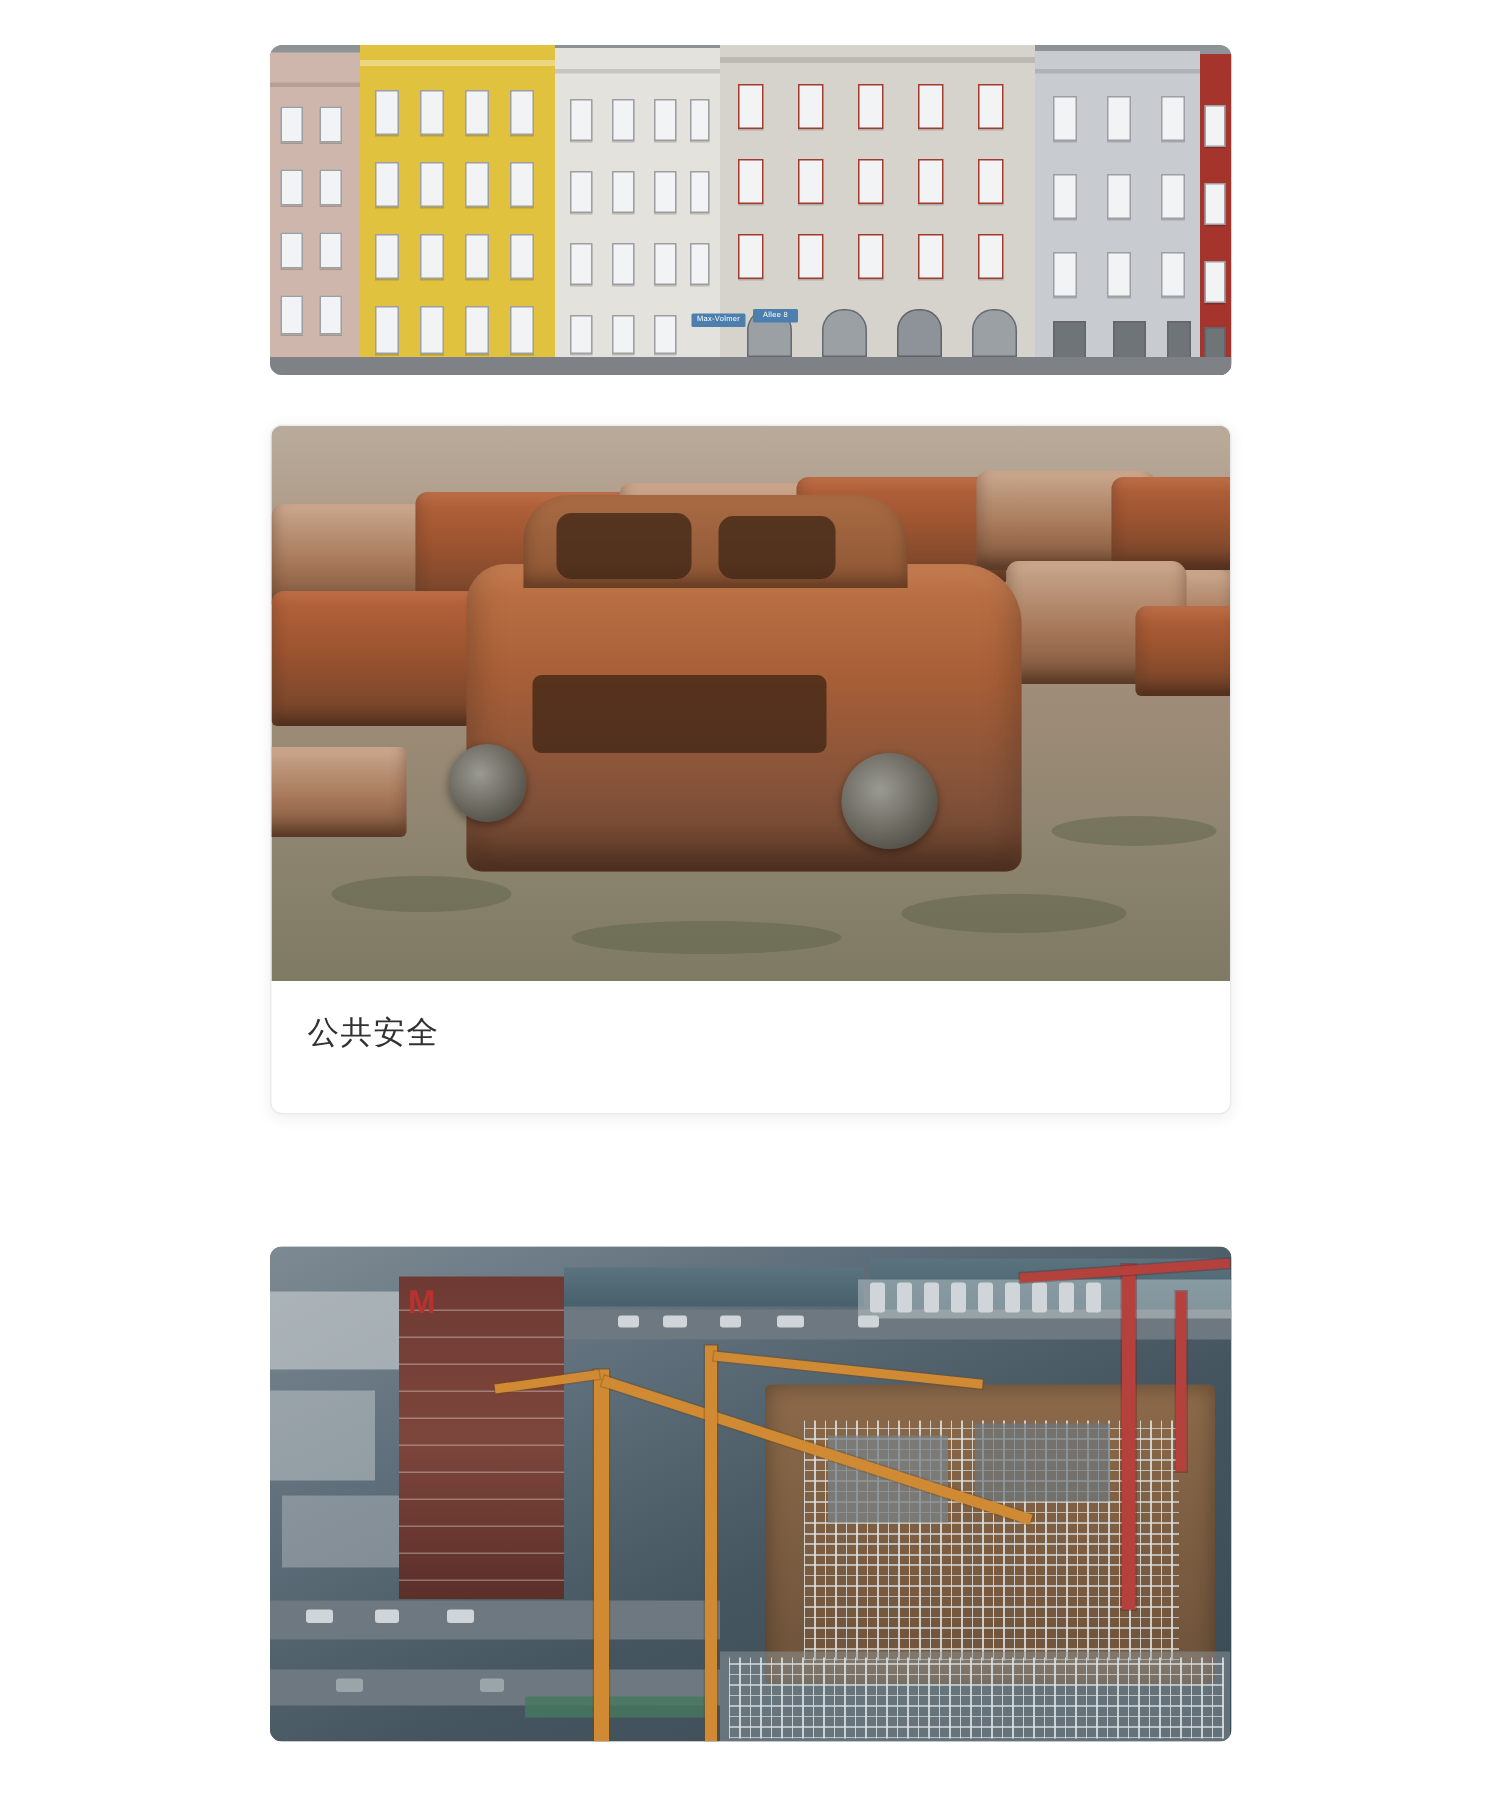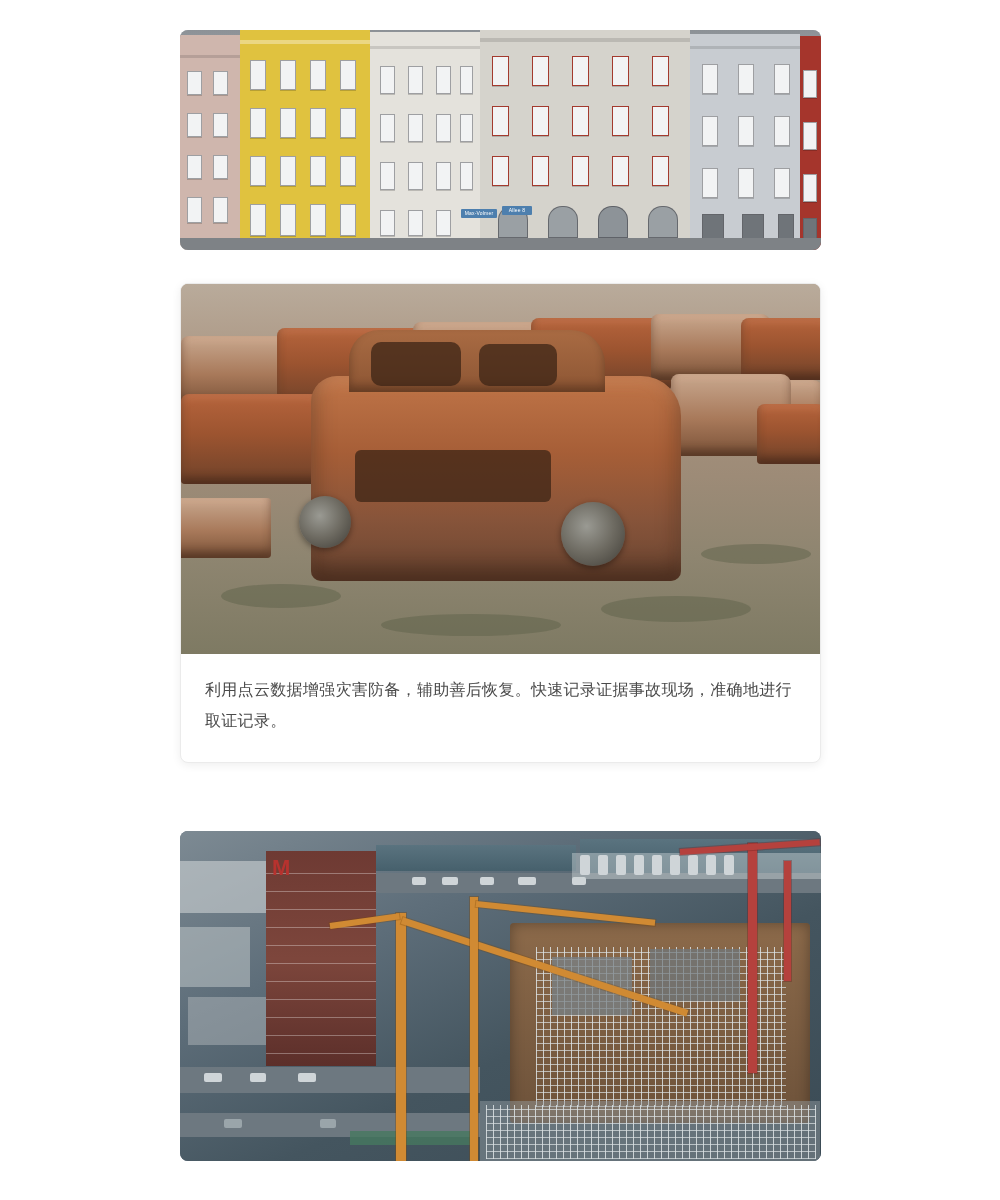--- a/index.html
+++ b/index.html
@@ -352,21 +352,21 @@
         </div>
 
         <div class="ground-debris" style="left:40px; top:300px; width:120px; height:24px;"></div>
         <div class="ground-debris" style="left:200px; top:330px; width:180px; height:22px;"></div>
         <div class="ground-debris" style="left:420px; top:312px; width:150px; height:26px;"></div>
         <div class="ground-debris" style="left:520px; top:260px; width:110px; height:20px;"></div>
         <div class="rust pale" style="left:-20px; top:214px; width:110px; height:60px; border-radius:4px;"></div>
       </div>
 
       <div class="card-body">
-        <div class="card-desc">利用点云数据增强灾害防备，辅助善后恢复。快速记录证据事故现场，准确地进行取证记录。</div>
+        <div class="card-title">公共安全</div>
       </div>
     </div>
 
     <div class="card card-3">
       <div class="card-media media-site">
         <div class="site-bg"></div>
 
         <div class="slab" style="left:0; top:30px; width:90px; height:52px; background:rgba(205,210,212,0.6);"></div>
         <div class="slab" style="left:0; top:96px; width:70px; height:60px; background:rgba(190,196,199,0.55);"></div>
         <div class="slab" style="left:8px; top:166px; width:80px; height:48px; background:rgba(175,182,186,0.5);"></div>

